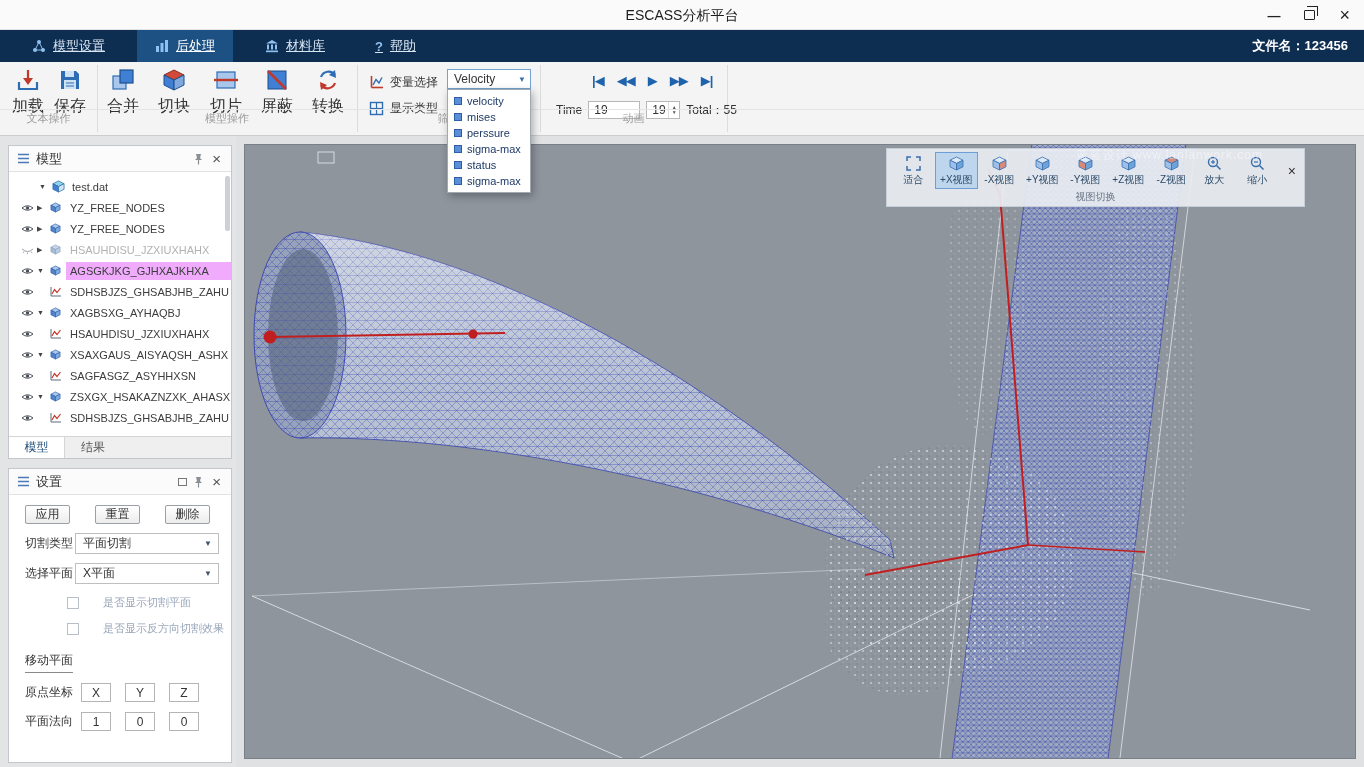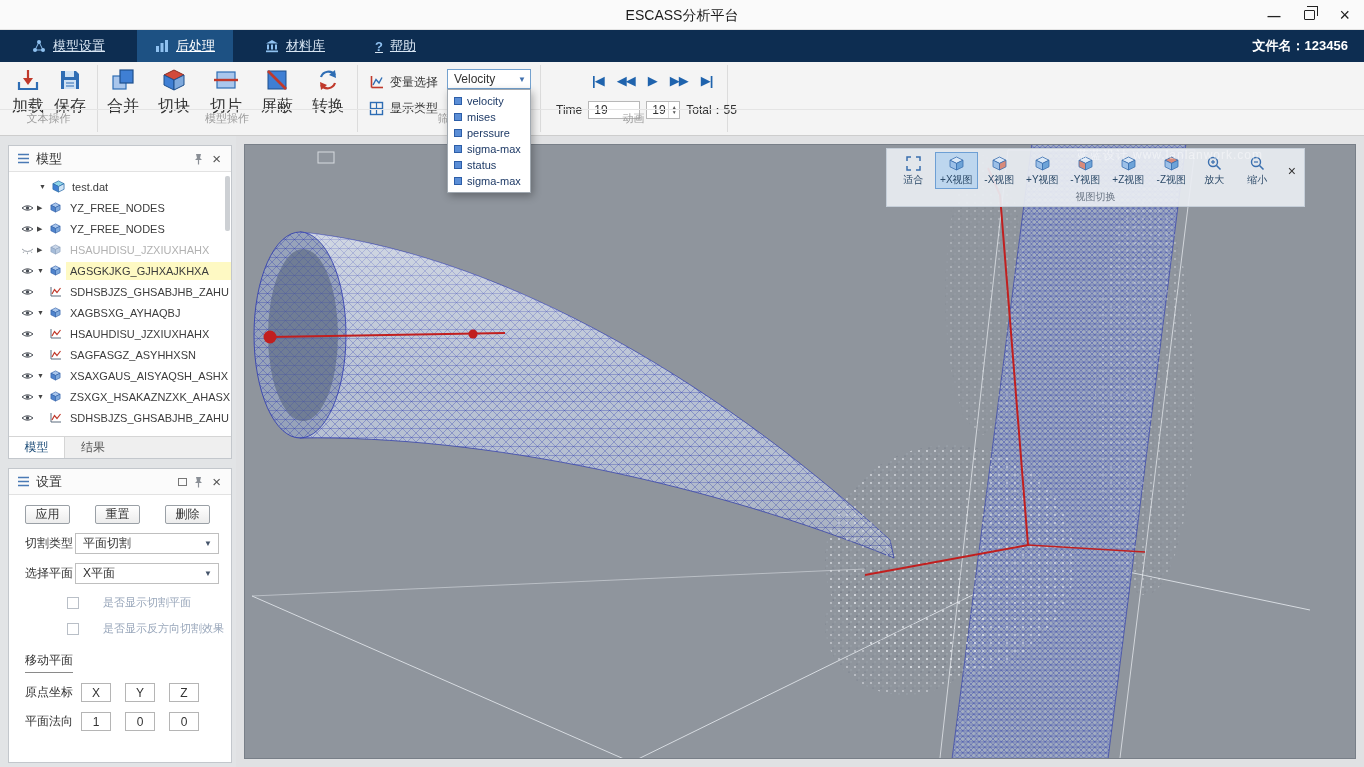--- a/index.html
+++ b/index.html
@@ -56,21 +56,21 @@
   .hdr-x { font-size:15px; color:#555; cursor:default; padding:0 2px; }
   .hdr-box { width:9px; height:8px; border:1px solid #777; display:inline-block; }
 
   .tree { position:absolute; top:27px; left:0; right:0; bottom:23px; padding-top:3px; overflow:hidden; }
   .tree-row { height:21px; display:flex; align-items:center; padding-left:12px; font-size:11px; color:#3c3c3c; white-space:nowrap; cursor:default; }
   .tree-row.root { padding-left:30px; }
   .tree-row .eye { width:16px; display:flex; flex:0 0 auto; }
   .tree-row .caret { width:13px; font-size:7px; color:#444; flex:0 0 auto; }
   .tree-row .node-icon { width:16px; display:flex; flex:0 0 auto; }
   .tree-label { flex:1; padding:3px 4px; overflow:hidden; }
-  .tree-row.selected .tree-label { background:#fef9c3; }
+  .tree-row.selected .tree-label { background:#f0abfc; }
   .tree-row.grayed .tree-label { color:#b2b2b2; }
   .tree-scrollbar { position:absolute; right:1px; top:30px; width:5px; height:55px; background:#cdd0d4; border-radius:2px; }
   .panel-tabs { position:absolute; bottom:0; left:0; right:0; height:22px; background:#efefef; border-top:1px solid #d5d5d5; display:flex; }
   .ptab { width:56px; display:flex; align-items:center; justify-content:center; font-size:12px; color:#555; cursor:default; }
   .ptab.active { background:#fff; border-right:1px solid #d5d5d5; color:#1f4e79; }
 
   .sp-buttons { display:flex; gap:25px; margin:10px 0 0 16px; }
   .sp-btn { width:45px; height:19px; border:1px solid #9aa0a6; background:linear-gradient(#ffffff,#ececec); border-radius:2px; font-size:12px; color:#333; display:flex; align-items:center; justify-content:center; cursor:default; }
   .sp-row { display:flex; align-items:center; margin:9px 12px 0 16px; font-size:12px; color:#333; }
   .sp-lbl { width:50px; flex:0 0 auto; }
@@ -427,45 +427,45 @@
         </span>
       <span class="tree-label">HSAUHDISU_JZXIUXHAHX</span>
     </div>
     <div class="tree-row">
       <span class="eye">
           <svg width="13" height="10" viewBox="0 0 13 10">
             <path d="M1 5Q6.5 .5 12 5Q6.5 9.5 1 5Z" fill="none" stroke="#4a4f57"></path>
             <circle cx="6.5" cy="5" r="1.7" fill="#4a4f57"></circle>
           </svg>
         </span>
-      <span class="caret"></span>
-      <span class="node-icon">
-          <svg width="12" height="11" viewBox="0 0 12 11">
-            <path d="M1 1V10H11" fill="none" stroke="#5a6b7d"></path>
-            <path d="M2 8L4.5 3.5L7 6.5L10.5 2" fill="none" stroke="#c1392b" stroke-width="1.2"></path>
-          </svg>
-        </span>
-      <span class="tree-label">SAGFASGZ_ASYHHXSN</span>
-    </div>
-    <div class="tree-row">
-      <span class="eye">
-          <svg width="13" height="10" viewBox="0 0 13 10">
-            <path d="M1 5Q6.5 .5 12 5Q6.5 9.5 1 5Z" fill="none" stroke="#4a4f57"></path>
-            <circle cx="6.5" cy="5" r="1.7" fill="#4a4f57"></circle>
-          </svg>
-        </span>
       <span class="caret">▼</span>
       <span class="node-icon">
           <svg width="11" height="11" viewBox="0 0 12 12">
             <polygon points="6,1 11,3.5 6,6 1,3.5" fill="#a9c6ec" stroke="#2d5ea8" stroke-width="0.7"></polygon>
             <polygon points="1,3.5 6,6 6,11 1,8.5" fill="#4f83cc" stroke="#2d5ea8" stroke-width="0.7"></polygon>
             <polygon points="11,3.5 6,6 6,11 11,8.5" fill="#7fa9dc" stroke="#2d5ea8" stroke-width="0.7"></polygon>
           </svg>
         </span>
       <span class="tree-label">XSAXGAUS_AISYAQSH_ASHX</span>
+    </div>
+    <div class="tree-row">
+      <span class="eye">
+          <svg width="13" height="10" viewBox="0 0 13 10">
+            <path d="M1 5Q6.5 .5 12 5Q6.5 9.5 1 5Z" fill="none" stroke="#4a4f57"></path>
+            <circle cx="6.5" cy="5" r="1.7" fill="#4a4f57"></circle>
+          </svg>
+        </span>
+      <span class="caret"></span>
+      <span class="node-icon">
+          <svg width="12" height="11" viewBox="0 0 12 11">
+            <path d="M1 1V10H11" fill="none" stroke="#5a6b7d"></path>
+            <path d="M2 8L4.5 3.5L7 6.5L10.5 2" fill="none" stroke="#c1392b" stroke-width="1.2"></path>
+          </svg>
+        </span>
+      <span class="tree-label">SAGFASGZ_ASYHHXSN</span>
     </div>
     <div class="tree-row">
       <span class="eye">
           <svg width="13" height="10" viewBox="0 0 13 10">
             <path d="M1 5Q6.5 .5 12 5Q6.5 9.5 1 5Z" fill="none" stroke="#4a4f57"></path>
             <circle cx="6.5" cy="5" r="1.7" fill="#4a4f57"></circle>
           </svg>
         </span>
       <span class="caret">▼</span>
       <span class="node-icon">

